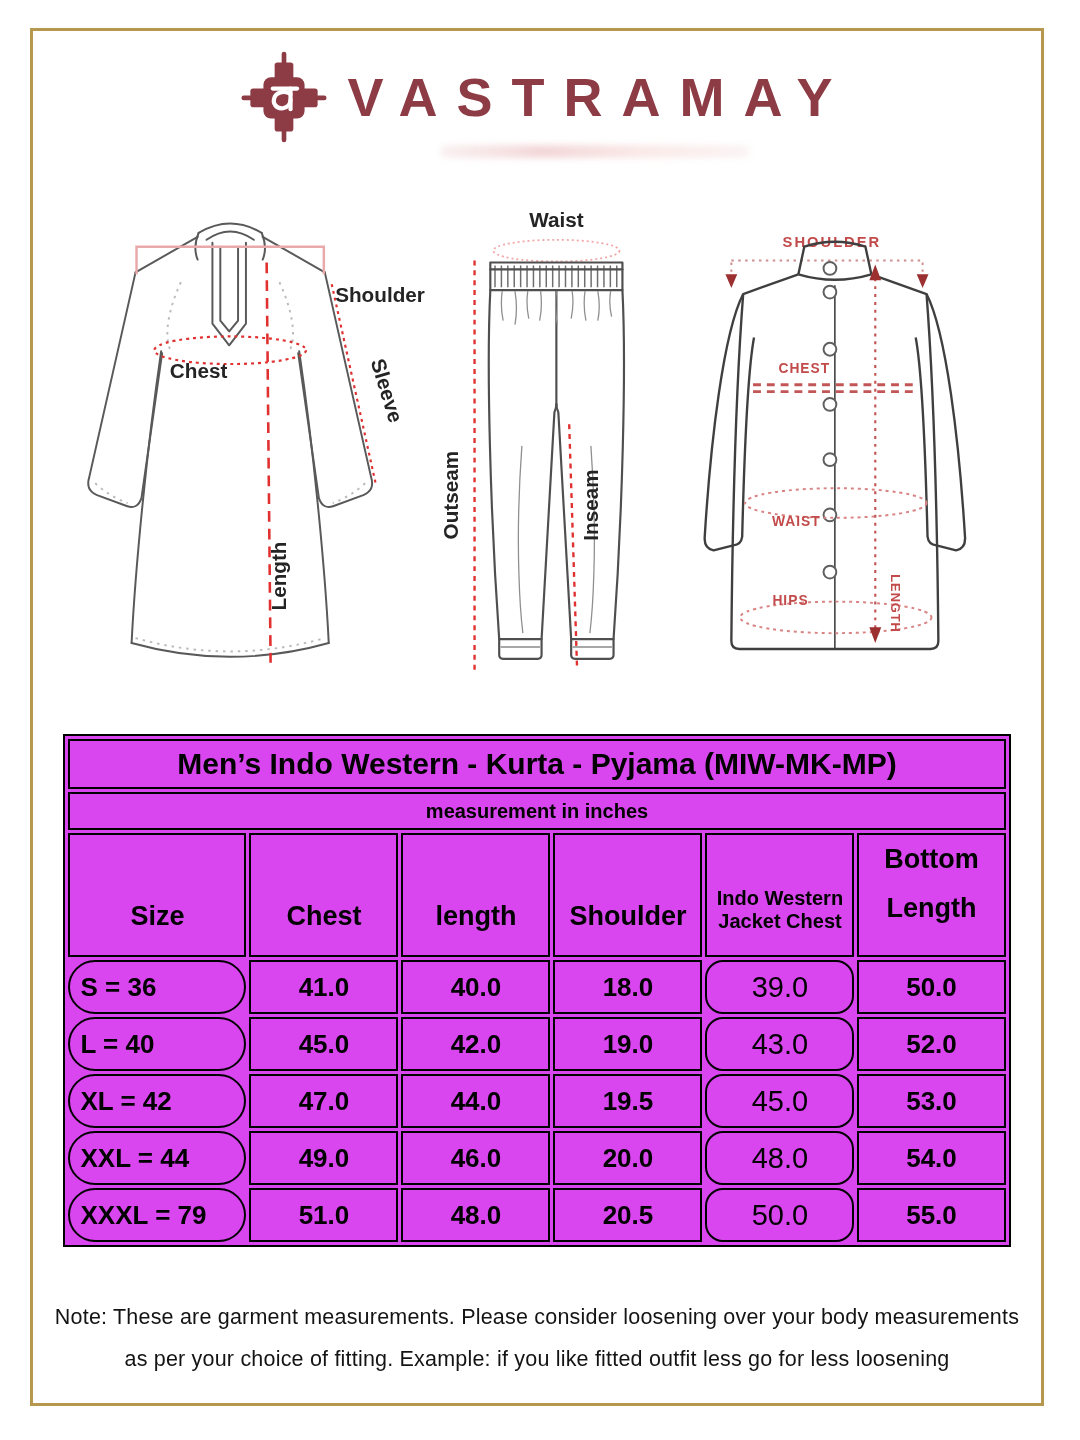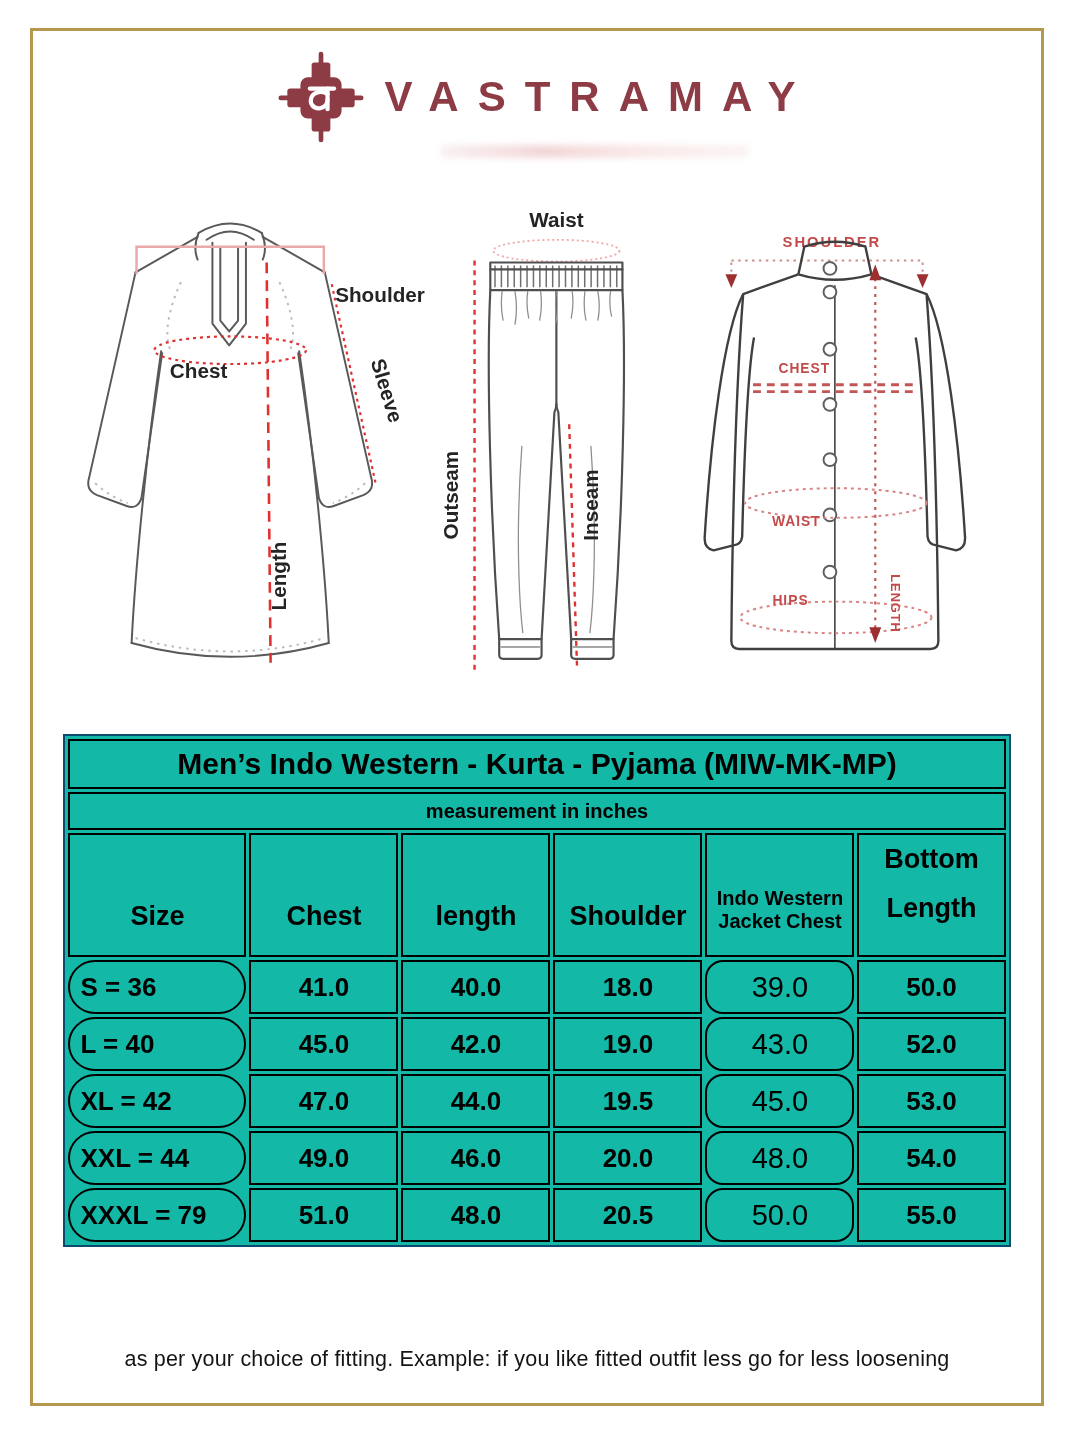--- a/index.html
+++ b/index.html
@@ -8,38 +8,38 @@
     font-family:"Liberation Sans",sans-serif;overflow:hidden;
   }
   .gold-frame{
     position:absolute;left:30px;top:28px;width:1014px;height:1378px;
     border:3px solid #b5984e;box-sizing:border-box;
   }
   
   .logo-block{margin-top:20px;}
   .logo-row{display:flex;justify-content:center;align-items:center;gap:20px;}
   .wordmark{
-    font-size:42px;font-weight:600;color:#8d3b44;
+    font-size:54px;font-weight:600;color:#8d3b44;
     letter-spacing:19px;margin-right:-19px;white-space:nowrap;
   }
   .tagline-smudge{
     width:310px;height:13px;margin:2px auto 0;transform:translateX(58px);
     background:linear-gradient(90deg,rgba(205,120,120,.10),rgba(215,120,125,.30),rgba(230,160,150,.22),rgba(205,120,120,.08));
     filter:blur(3px);border-radius:6px;
   }
   
   .diagrams{display:flex;justify-content:center;align-items:flex-start;gap:16px;margin-top:38px;}
   svg text{font-family:"Liberation Sans",sans-serif;}
   .g-label{font-weight:700;fill:#242424;font-size:21px;}
   .r-label{font-weight:700;fill:#c24a4a;}
   
   .size-table{
     width:936px;margin:58px auto 0;table-layout:fixed;
     border-collapse:separate;border-spacing:3px;
-    border:2px solid #0c4a6e;background:#14b8a6;
+    border:2px solid #000000;background:#d946ef;
   }
   .size-table td{
     border:2px solid #000;text-align:center;font-weight:700;color:#000;
     overflow:hidden;padding:0;
   }
   td.t-title{font-size:30px;height:46px;}
   td.t-sub{font-size:20px;height:34px;}
   tr.t-head td{vertical-align:bottom;font-size:27px;padding-bottom:23px;height:96px;}
   tr.t-head td.h-jacket{font-size:20px;line-height:1.12;}
   tr.t-head td.h-bottom{line-height:1.8;}
@@ -252,17 +252,17 @@
       <td>51.0</td>
       <td>48.0</td>
       <td>20.5</td>
       <td class="c-jacket">50.0</td>
       <td>55.0</td>
     </tr>
   </tbody>
     </table>
 
   <p class="note">
-    <br>
+    <span>Note: These are garment measurements. Please consider loosening over your body measurements</span><br>
     <span>as per your choice of fitting. Example: if you like fitted outfit less go for less loosening</span>
   </p>
 
 </div>
 
 </body></html>

